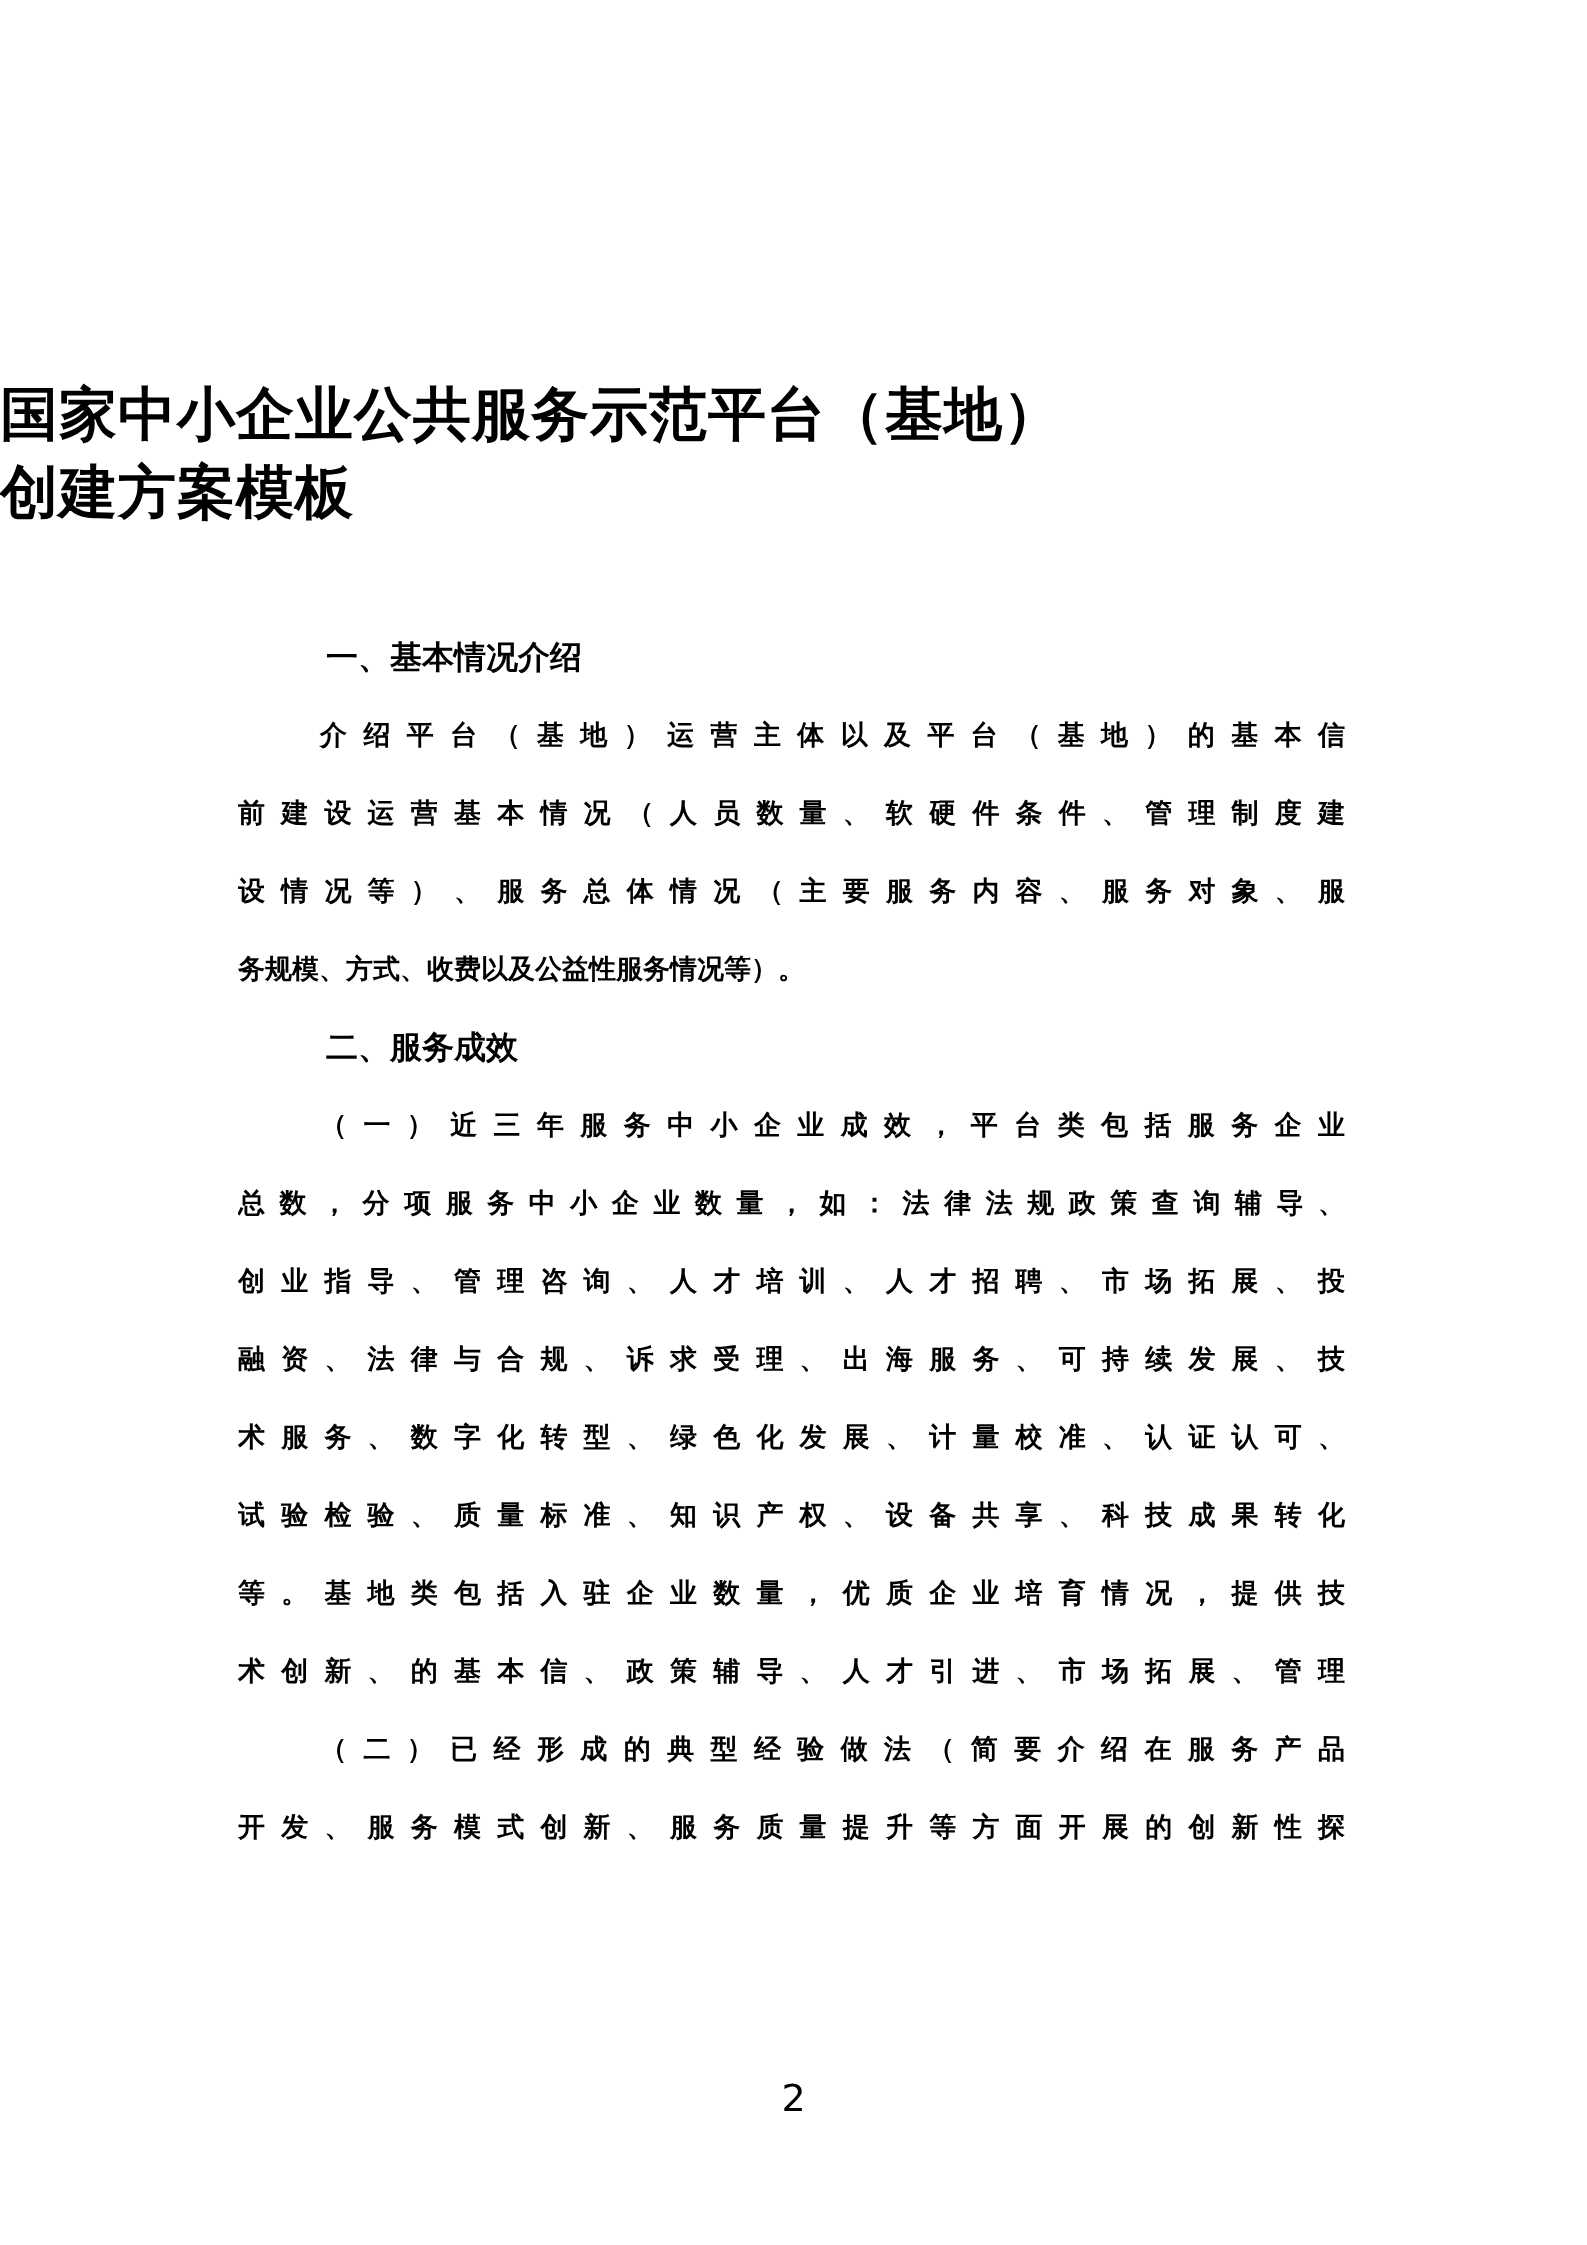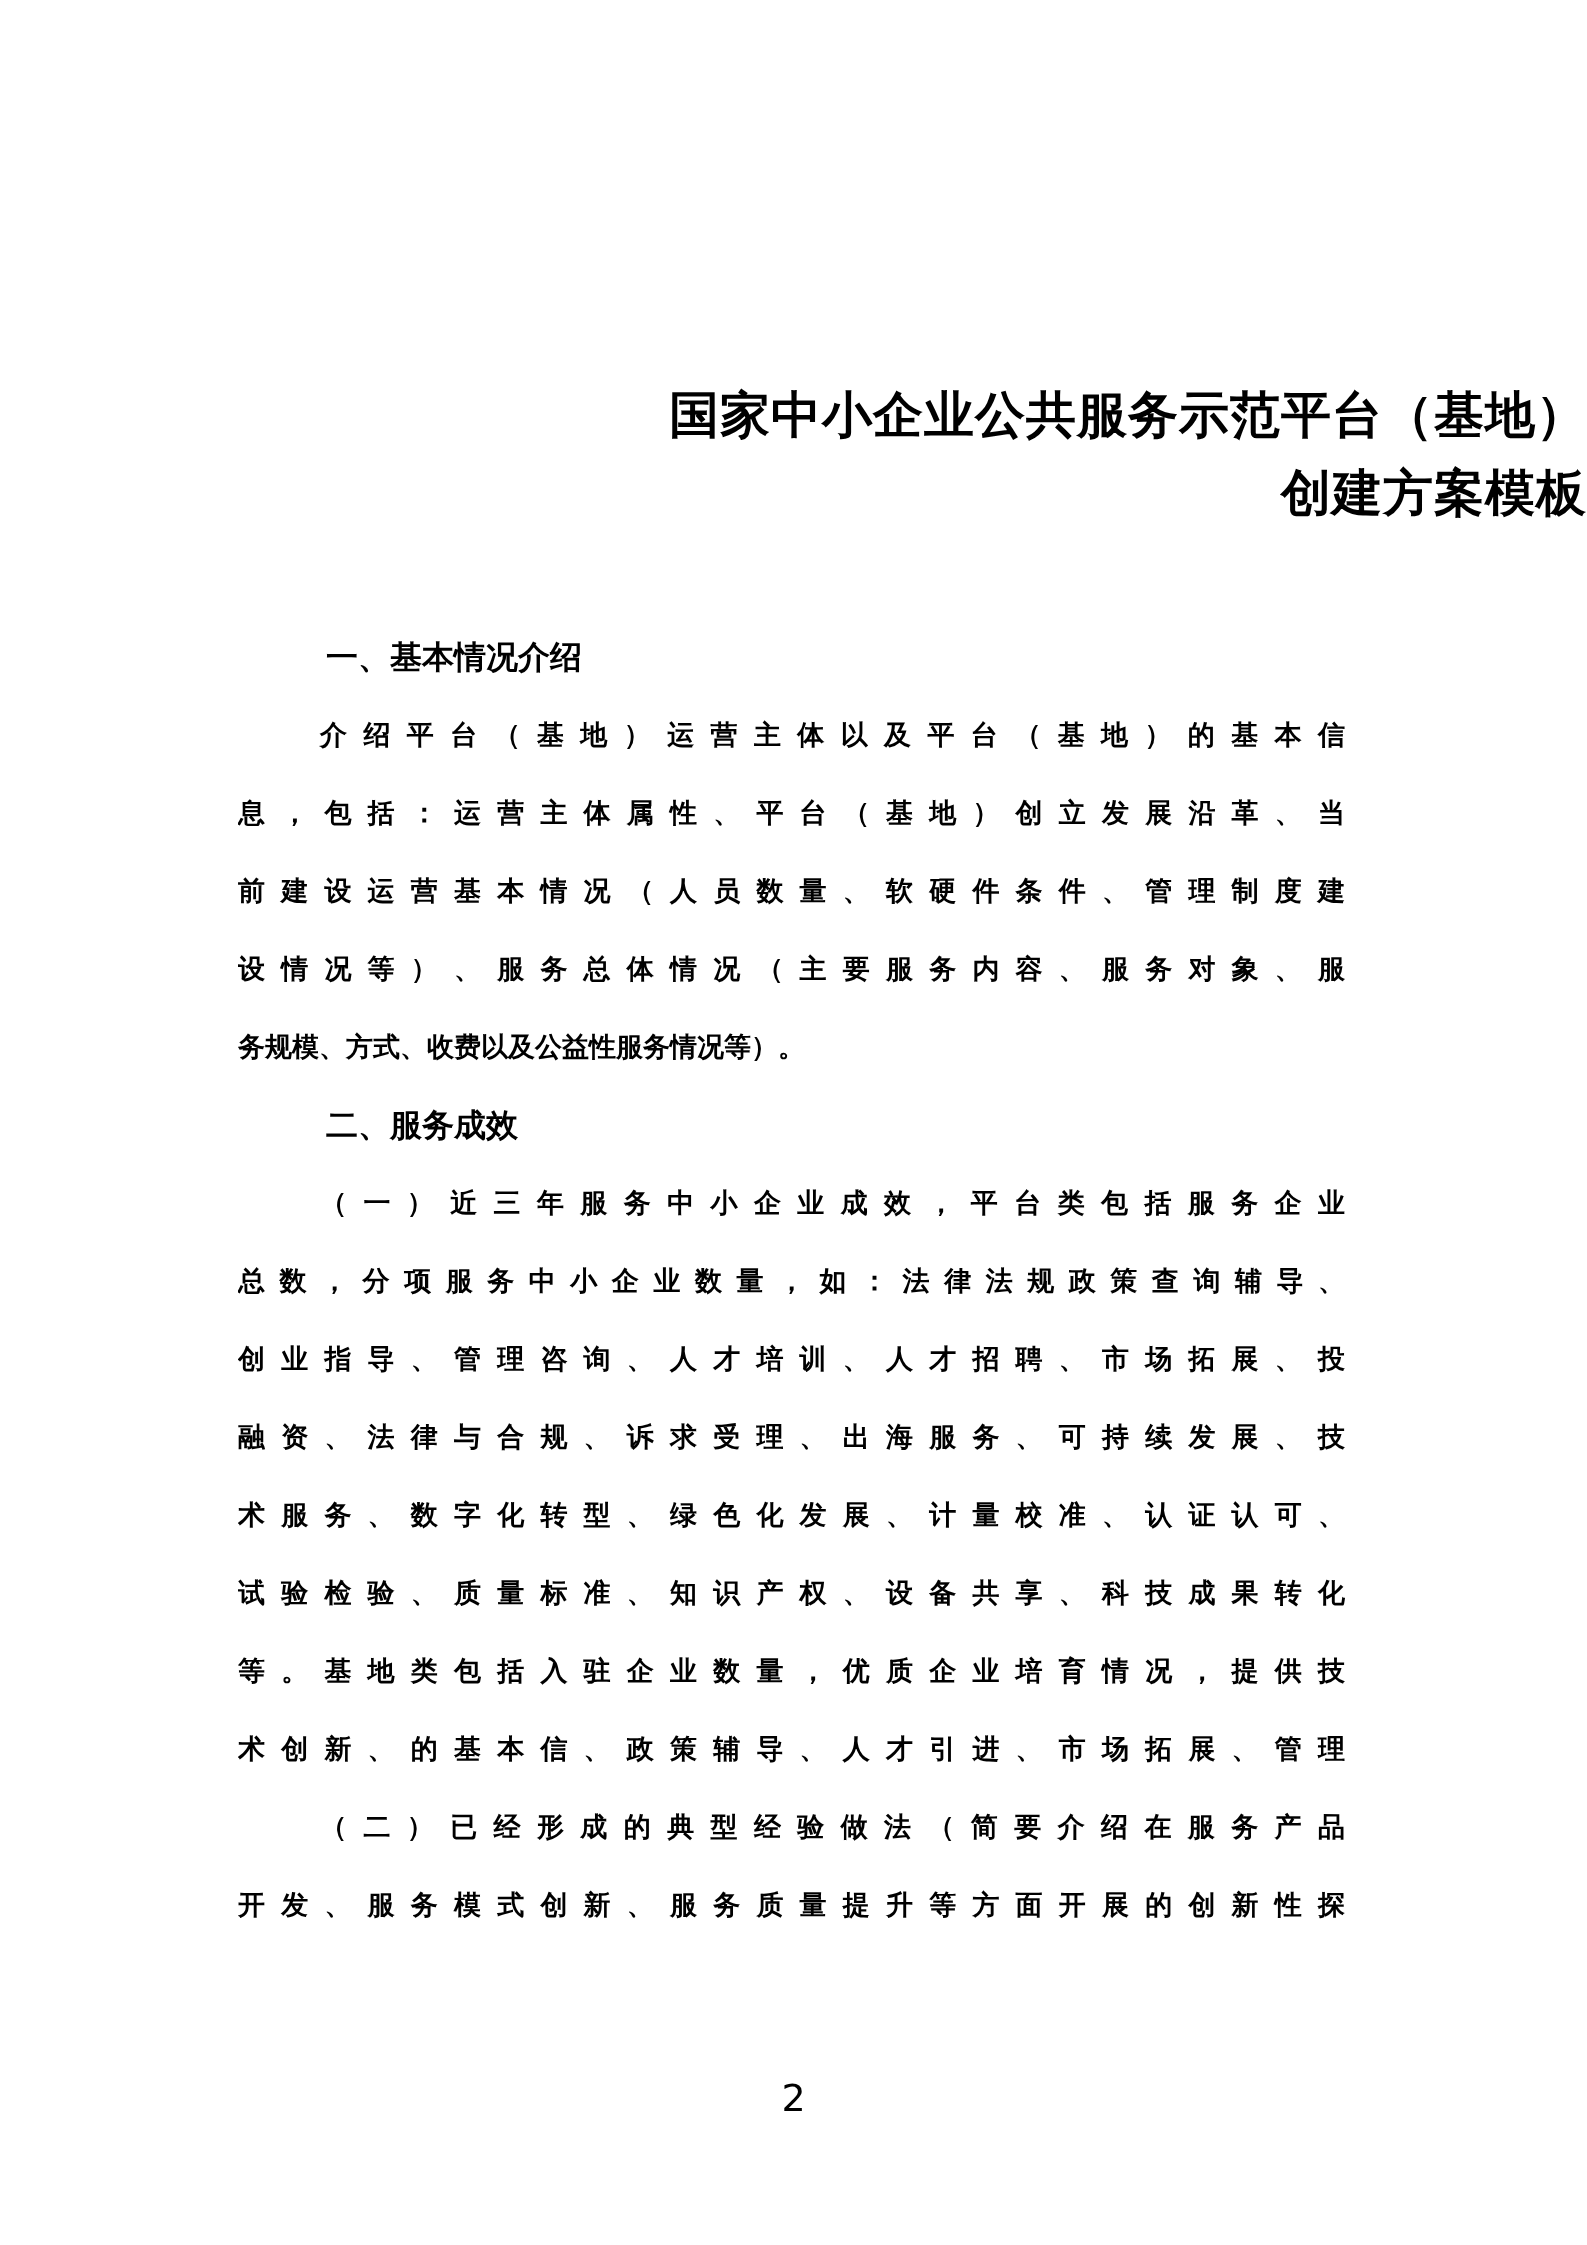--- a/index.html
+++ b/index.html
@@ -12,24 +12,24 @@
     width: 1587px;
     height: 2245px;
     background: #ffffff;
     color: #000000;
     overflow: hidden;
     font-family: "Liberation Serif", "DejaVu Serif", serif;
   }
   .doc-title {
     margin: 376px 0 4px 0;
     padding: 0;
-    text-align: right;
+    text-align: left;
     font-family: "Liberation Serif", "DejaVu Serif", serif;
     font-weight: 700;
-    font-size: 50px;
+    font-size: 58px;
     line-height: 78px;
     letter-spacing: 1px;
   }
   .content {
     margin-top: 86px;
     padding: 0 242px 0 238px; 
   }
   .heading {
     font-family: "DejaVu Sans", "Liberation Sans", sans-serif;
     font-weight: 700;
@@ -79,21 +79,20 @@
 
   <h1 class="doc-title">
     <div>国家中小企业公共服务示范平台（基地）</div>
     <div>创建方案模板</div>
   </h1>
 
   <div class="content">
       <div class="heading">一、基本情况介绍</div>
       <div class="paragraph">
         <div class="line first">介绍平台（基地）运营主体以及平台（基地）的基本信</div>
-        <div class="line">息，包括：运营主体属性、平台（基地）创立发展沿革、当</div>
         <div class="line">前建设运营基本情况（人员数量、软硬件条件、管理制度建</div>
         <div class="line">设情况等）、服务总体情况（主要服务内容、服务对象、服</div>
         <div class="line last">务规模、方式、收费以及公益性服务情况等）。</div>
       </div>
       <div class="heading">二、服务成效</div>
       <div class="paragraph">
         <div class="line first">（一）近三年服务中小企业成效，平台类包括服务企业</div>
         <div class="line">总数，分项服务中小企业数量，如：法律法规政策查询辅导、</div>
         <div class="line">创业指导、管理咨询、人才培训、人才招聘、市场拓展、投</div>
         <div class="line">融资、法律与合规、诉求受理、出海服务、可持续发展、技</div>

